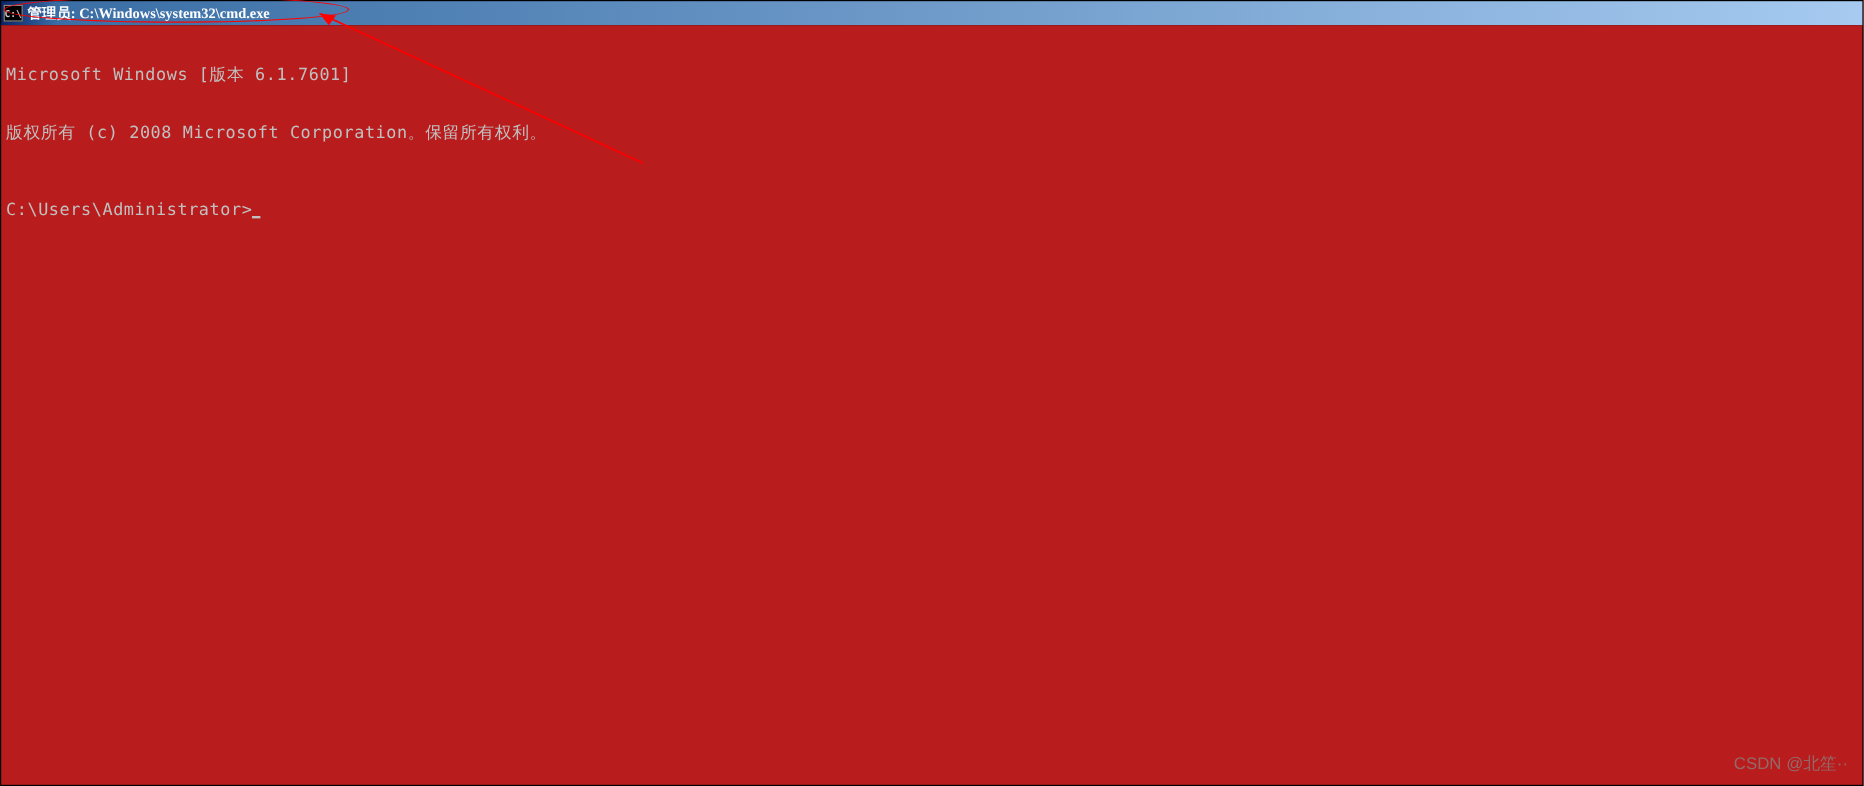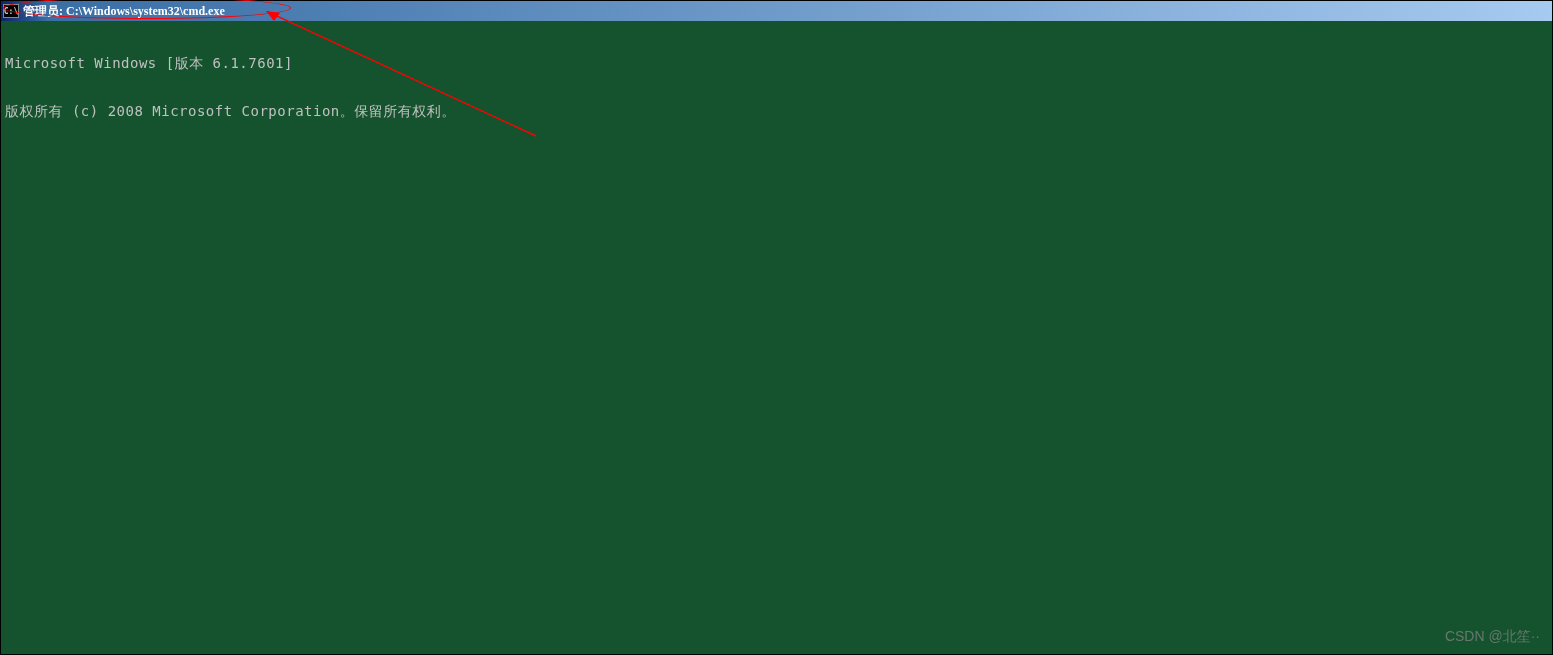--- a/index.html
+++ b/index.html
@@ -43,21 +43,21 @@
       color: #ccc;
       font-family: monospace;
     }
     .titlebar-text {
       white-space: pre;
       font-family: Liberation Serif, serif;
       font-size: 12px;
       font-weight: bold;
     }
     .terminal-body {
-      background: #14532d;
+      background: #b91c1c;
       color: #c0c0c0;
       font-family: "NSimSun", "SimSun", "Fixedsys", "Consolas", monospace;
       font-size: 14px;
       line-height: 16px;
       padding: 2px 4px;
       height: calc(100% - 20px);
       white-space: pre;
       position: relative;
       letter-spacing: 0.5px;
     }
@@ -111,20 +111,21 @@
 
 <div class="window">
   <div class="titlebar">
     <span class="titlebar-icon">C:\</span>
     <span class="titlebar-text">管理员: C:\Windows\system32\cmd.exe</span>
   </div>
 
   <div class="terminal-body">
     <div class="terminal-line">Microsoft Windows [版本 6.1.7601]</div>
     <div class="terminal-line">版权所有 (c) 2008 Microsoft Corporation。保留所有权利。</div>
+    <div class="terminal-line prompt-line"><span>C:\Users\Administrator&gt;</span><span class="cursor"></span></div>
   </div>
 
   <div class="annotation-ellipse"></div>
   <svg class="annotation-arrow" viewBox="0 0 280 130">
     <line x1="0" y1="0" x2="270" y2="125" stroke="#ff0000" stroke-width="1.5"></line>
     <polygon points="0,0 14,2 8,10" fill="#ff0000"></polygon>
   </svg>
 
   <div class="watermark">CSDN @北笙··</div>
 </div>

